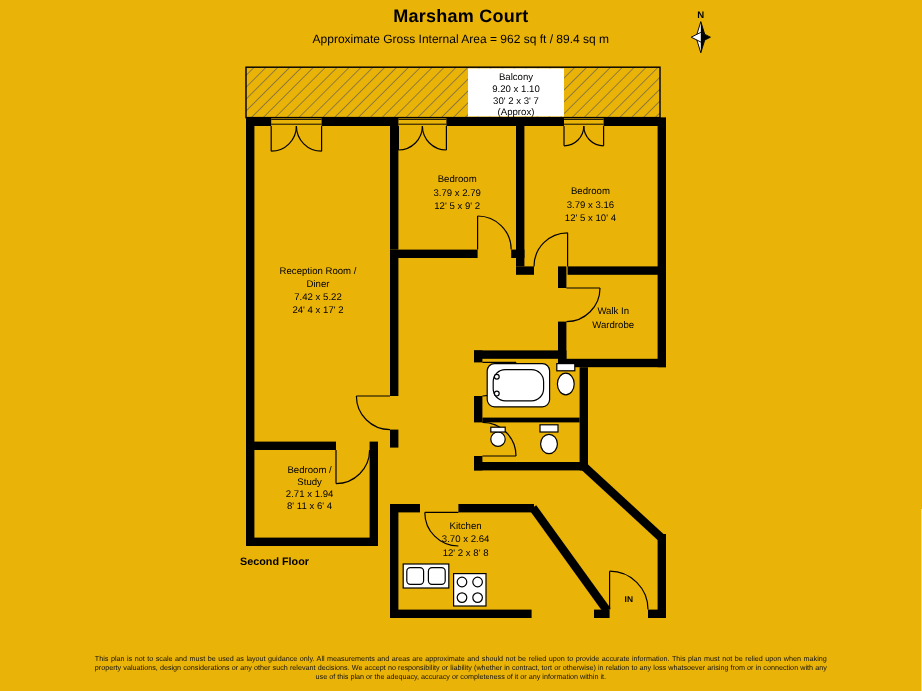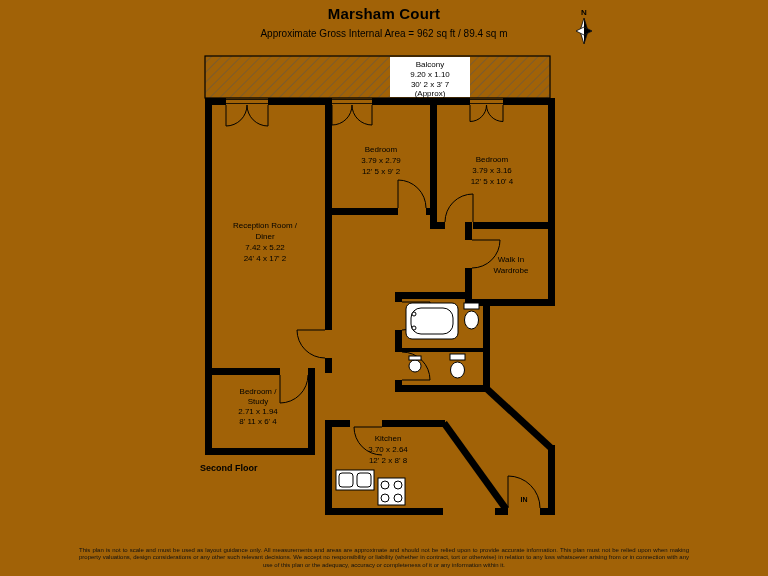--- a/index.html
+++ b/index.html
@@ -1,16 +1,16 @@
 <!DOCTYPE html>
 <html><head>
 <meta charset="utf-8">
 <style>
   html,body{margin:0;padding:0;background:#fff;}
-  .page{position:relative;width:768px;height:576px;background:#a16207;overflow:hidden;
+  .page{position:relative;width:768px;height:576px;background:#eab308;overflow:hidden;
         font-family:"Liberation Sans",sans-serif;color:#000;}
   header.plan-header{position:absolute;top:5px;left:0;width:100%;text-align:center;}
   header.plan-header h1{margin:0;font-size:15px;font-weight:bold;letter-spacing:.2px;}
   header.plan-header p{margin:6px 0 0;font-size:10px;}
   svg.plan{position:absolute;top:0;left:0;}
   svg text{font-family:"Liberation Sans",sans-serif;fill:#000;}
   .room-label{font-size:8px;text-anchor:middle;}
   .floor-label{font-size:9px;font-weight:bold;text-anchor:start;}
   .in-label{font-size:7px;font-weight:bold;text-anchor:middle;}
   .north-label{font-size:8px;font-weight:bold;text-anchor:middle;}

